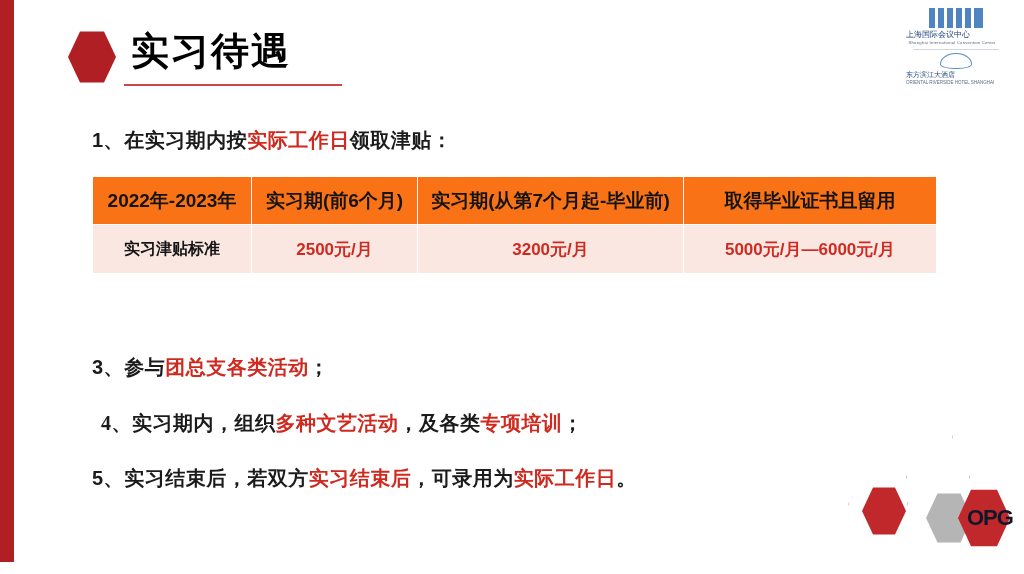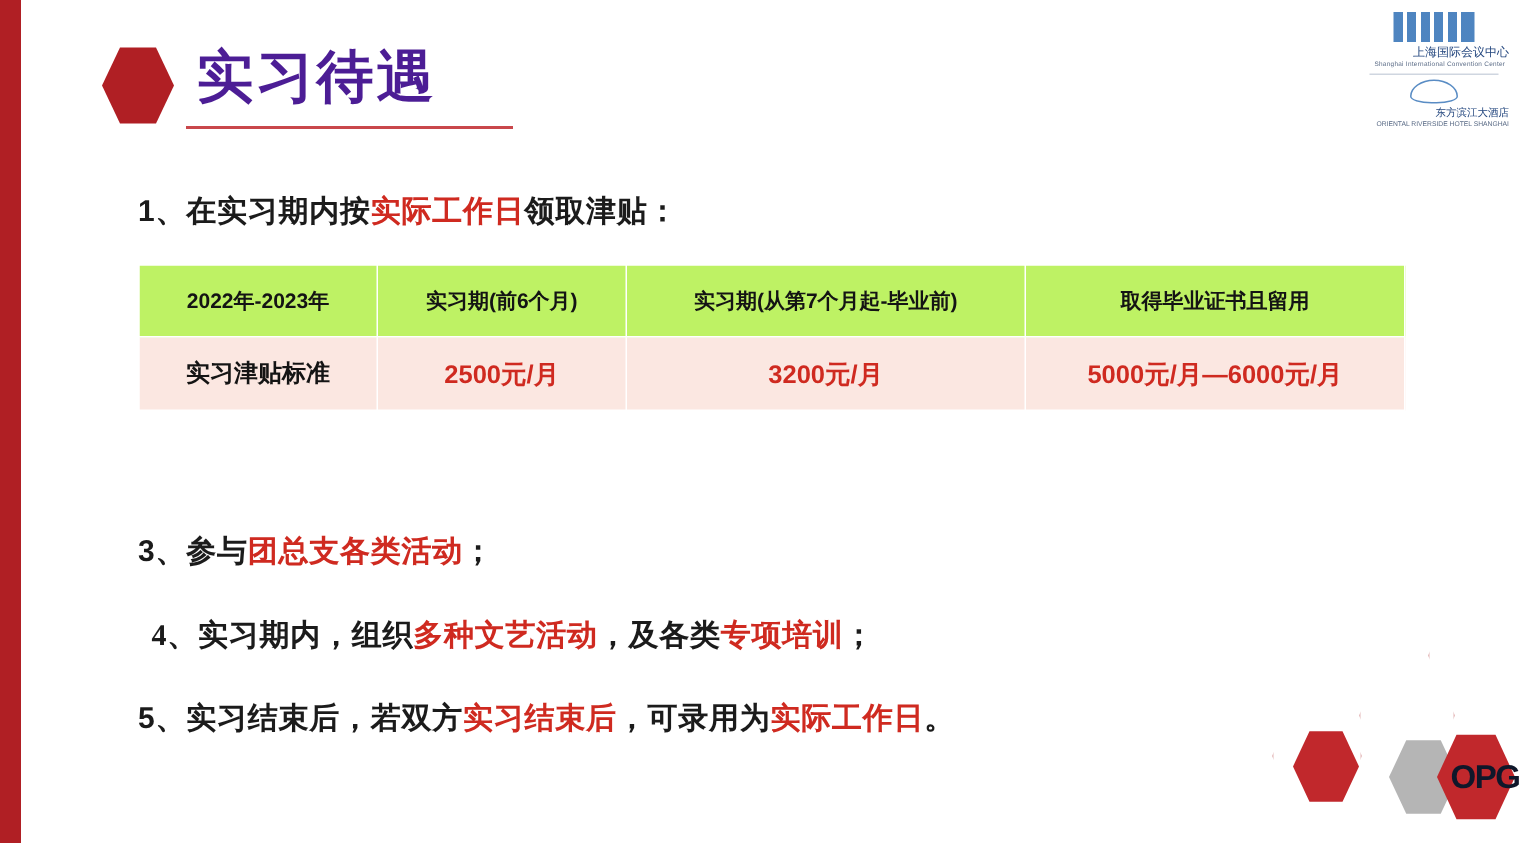--- a/index.html
+++ b/index.html
@@ -61,40 +61,40 @@
     height: 54px;
     background: #b01f24;
     clip-path: polygon(25% 3%, 75% 3%, 100% 50%, 75% 97%, 25% 97%, 0% 50%);
   }
   .title-text {
     position: absolute;
     left: 131px;
     top: 26px;
     font-size: 38px;
     font-weight: bold;
-    color: #4c1d95;
+    color: #000000;
     letter-spacing: 2px;
     white-space: nowrap;
   }
   .title-underline {
     position: absolute;
     left: 124px;
     top: 84px;
     width: 218px;
     height: 2px;
     background: #c9474b;
   }
 
   
   .logo-box {
     position: absolute;
     right: 18px;
     top: 8px;
     width: 100px;
-    text-align: right;
+    text-align: left;
   }
   .logo-mark {
     display: block;
     margin: 0 auto;
     width: 54px;
     height: 20px;
     background:
       linear-gradient(to right,
         #2f6fb5 0 6px, transparent 6px 9px,
         #2f6fb5 9px 15px, transparent 15px 18px,
@@ -169,24 +169,24 @@
     border-collapse: collapse;
     table-layout: fixed;
   }
   .table td {
     border: 1px solid #ffffff;
     text-align: center;
     font-weight: bold;
     padding: 0;
   }
   .row-head td {
-    background: #bef264;
+    background: #f97316;
     height: 47px;
     color: #141414;
-    font-size: 14px;
+    font-size: 19px;
   }
   .row-body td {
     background: #fbe7e1;
     height: 48px;
     font-size: 17px;
   }
   .row-body td.label {
     color: #141414;
     font-size: 16px;
   }

